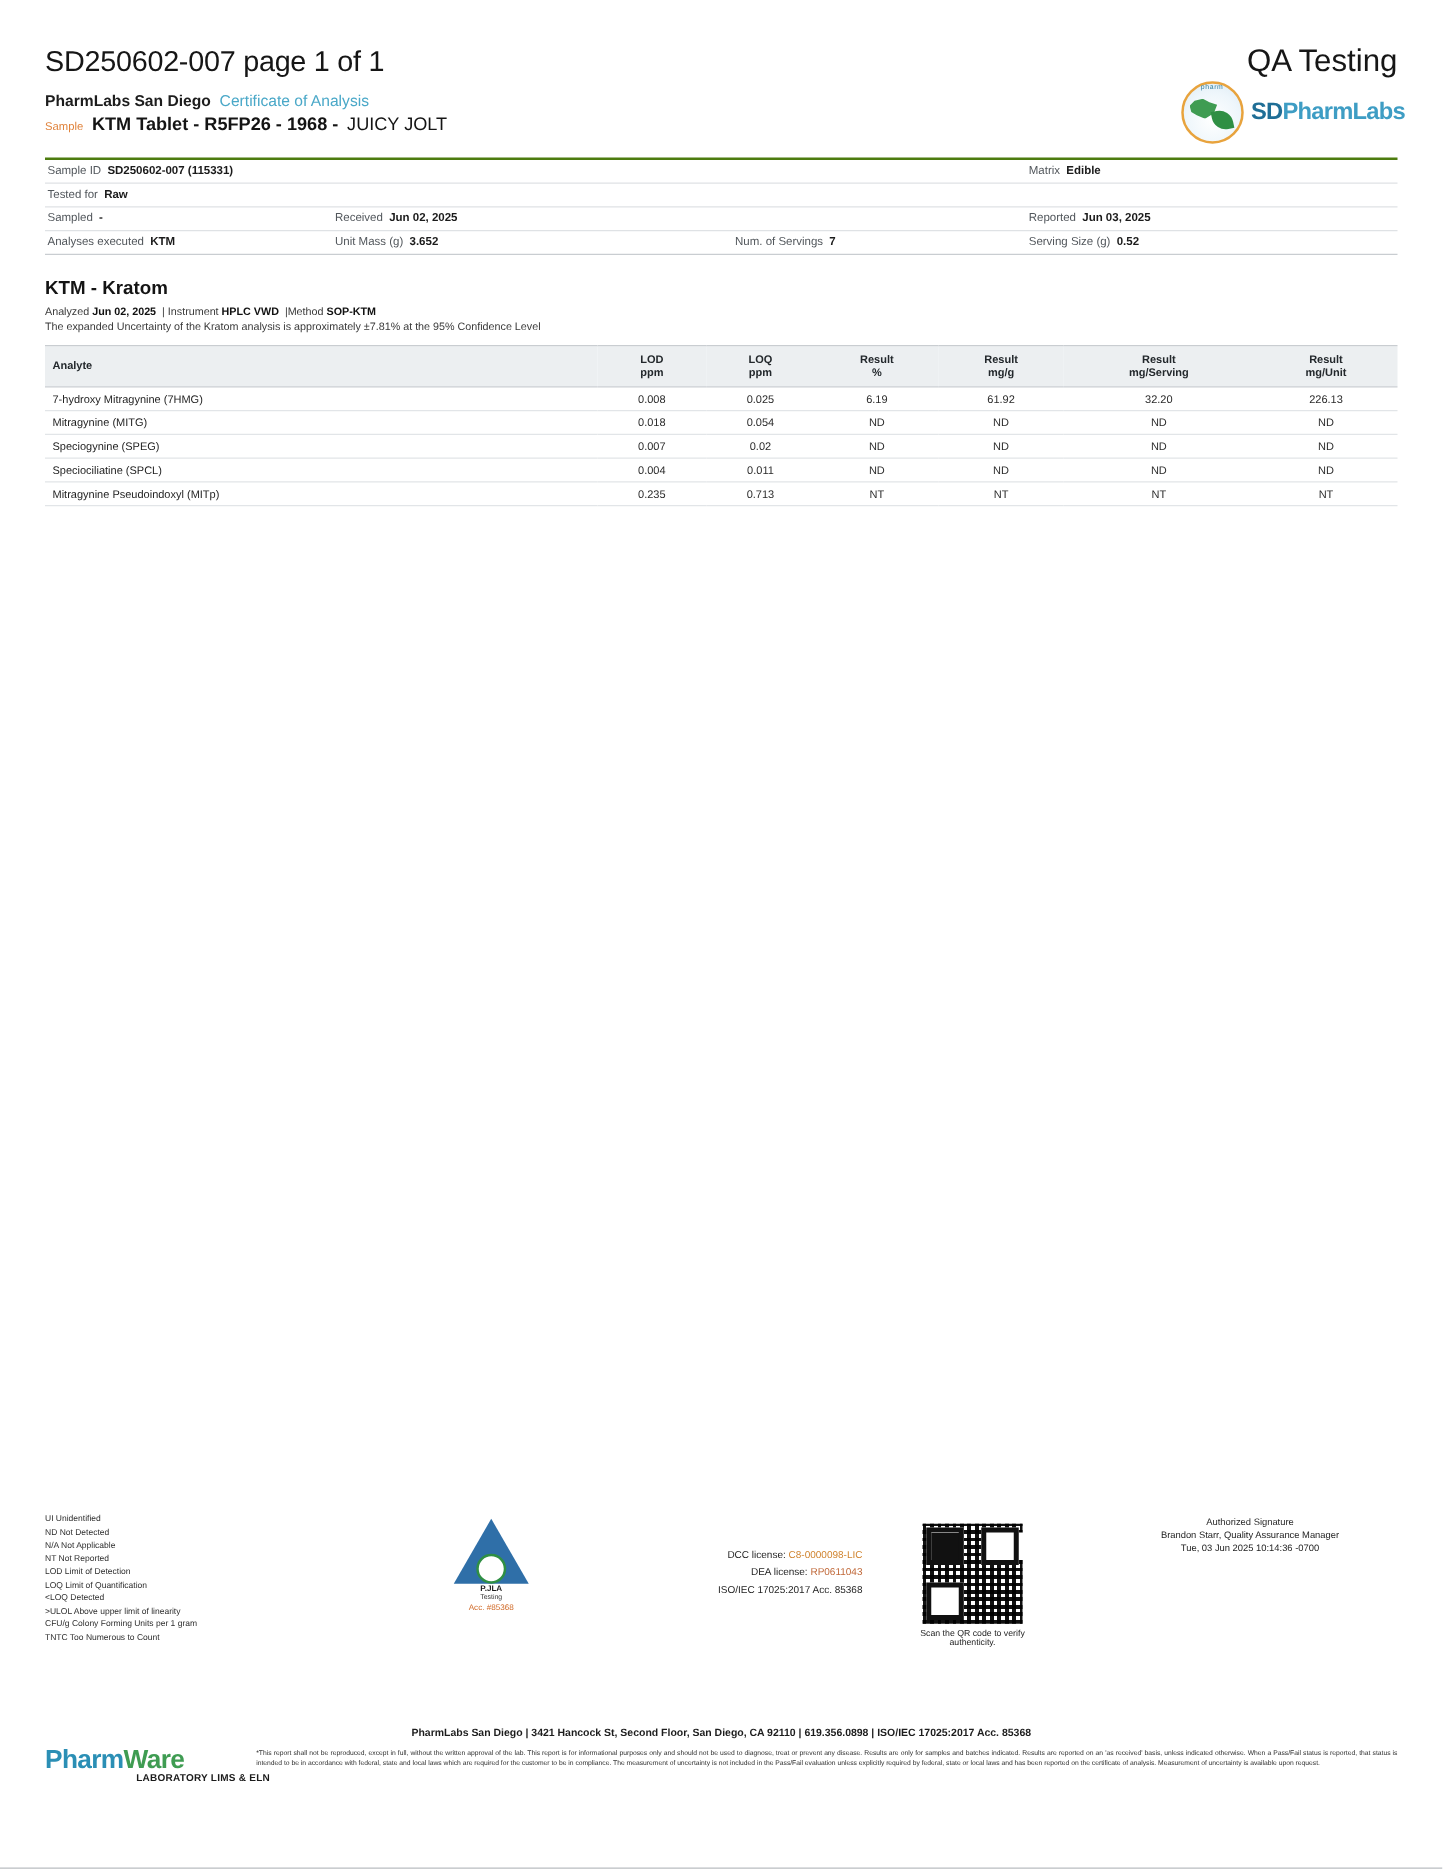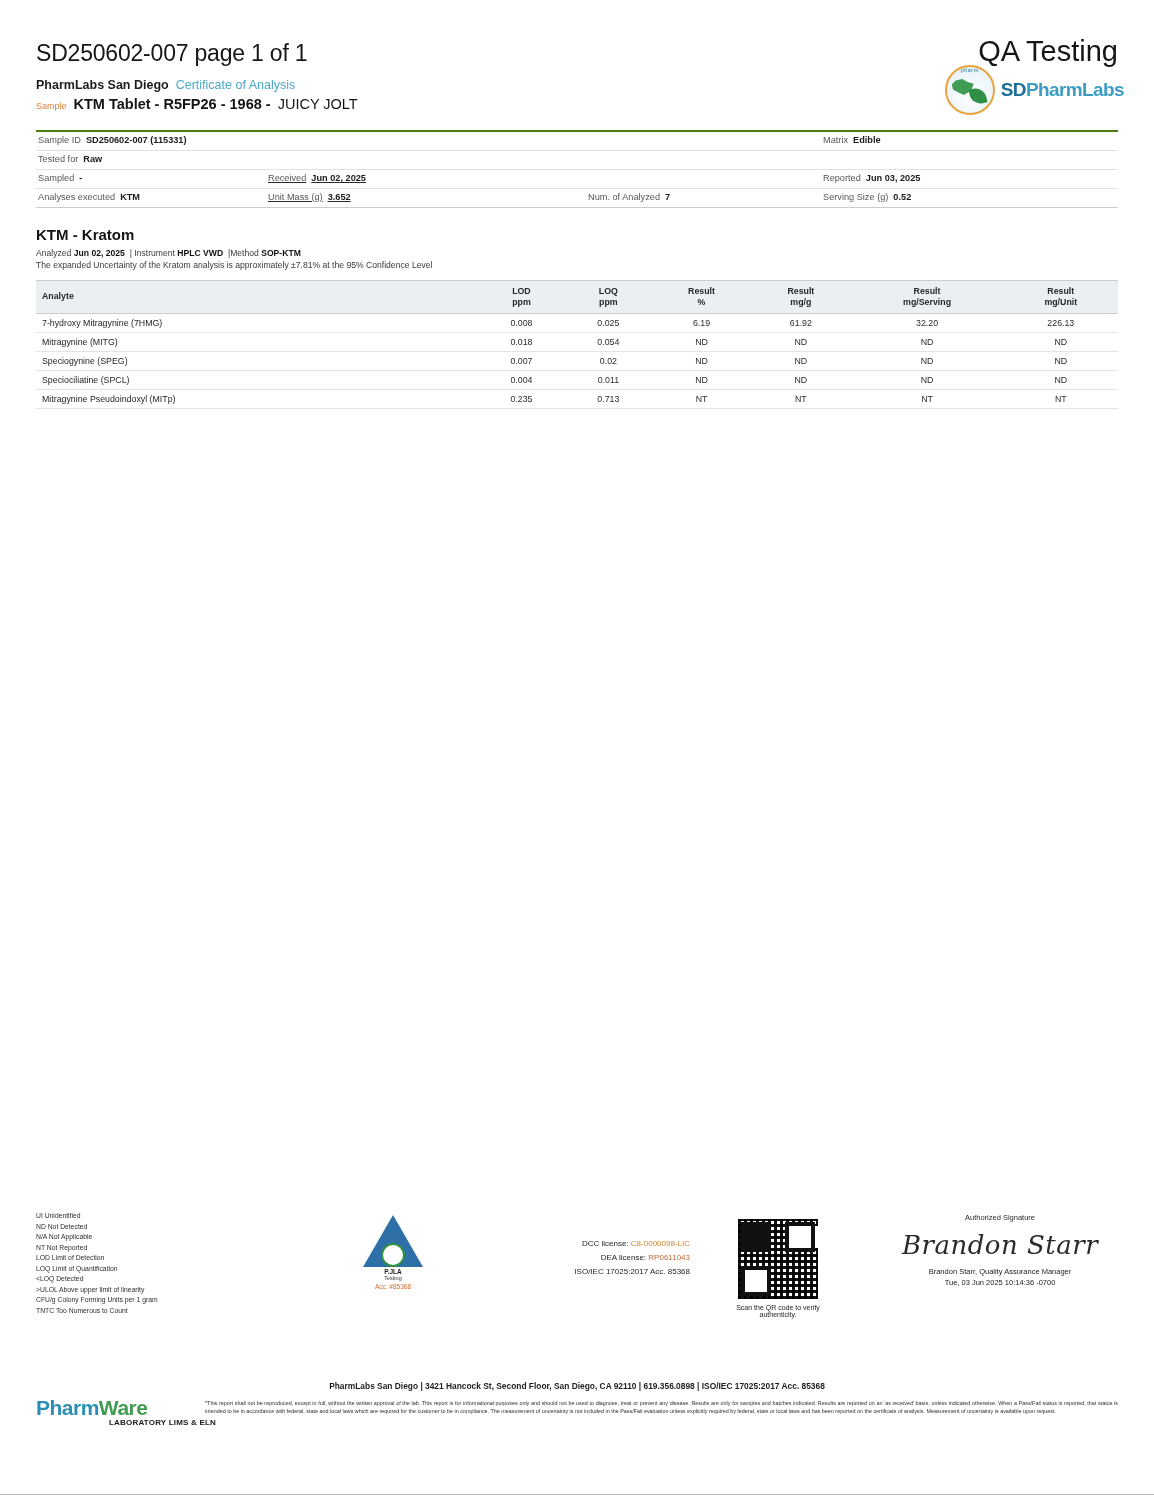--- a/index.html
+++ b/index.html
@@ -29,21 +29,21 @@
     justify-content: space-between;
     align-items: baseline;
     padding: 35px 12px 6px 12px;
   }
   .doc-id {
     font-size: 23px;
     letter-spacing: -0.2px;
     color: #161616;
   }
   .qa-testing {
-    font-size: 29px;
+    font-size: 25px;
     color: #161616;
   }
 
   
   .lab-line {
     padding: 4px 12px 0 12px;
     display: flex;
     align-items: baseline;
     gap: 7px;
   }
@@ -152,21 +152,21 @@
     border-bottom: 1px solid #dfe2e5;
     padding: 3px 2px 3px 2px;
     position: relative;
     min-height: 12px;
   }
   .info-row:last-child { border-bottom: 1px solid #c9cdd1; }
   .lbl { color: #52575c; margin-right: 5px; }
   .val { font-weight: bold; color: #1b1b1b; }
   .cell { display: flex; align-items: baseline; }
   .c1 { width: 230px; }
-  .c2 { width: 320px; text-decoration: underline; }
+  .c2 { width: 320px; }
   .c3 { width: 235px; }
   .c4 { width: 190px; }
   .c5 { flex: 1; }
 
   
   .section-title {
     margin: 18px 12px 0 12px;
     font-size: 15px;
     font-weight: bold;
     color: #141414;
@@ -476,21 +476,21 @@
     <div class="info-row">
       <div class="cell c1">
           <span class="lbl">Analyses executed</span>
           <span class="val">KTM</span>
         </div>
       <div class="cell c2">
           <span class="lbl">Unit Mass (g)</span>
           <span class="val">3.652</span>
         </div>
       <div class="cell c3">
-          <span class="lbl">Num. of Analyzed</span>
+          <span class="lbl">Num. of Servings</span>
           <span class="val">7</span>
         </div>
       <div class="cell c4">
           <span class="lbl">Serving Size (g)</span>
           <span class="val">0.52</span>
         </div>
       <div class="cell c5"></div>
     </div>
   </div>
 
@@ -618,21 +618,20 @@
 
     <div class="qr-wrap">
       <div class="qr">
         <div class="eye3"></div>
       </div>
       <div class="qr-cap">Scan the QR code to verify authenticity.</div>
     </div>
 
     <div class="sig-wrap">
       <div class="sig-title">Authorized Signature</div>
-      <div class="sig-img">Brandon Starr</div>
       <div class="sig-name">Brandon Starr, Quality Assurance Manager</div>
       <div class="sig-date">Tue, 03 Jun 2025 10:14:36 -0700</div>
     </div>
 
     <div class="addr-line">PharmLabs San Diego | 3421 Hancock St, Second Floor, San Diego, CA 92110 | 619.356.0898 | ISO/IEC 17025:2017 Acc. 85368</div>
 
     <div class="pharmware">
       <div class="pw-title"><span>Pharm</span><span class="pw-green">Ware</span></div>
       <div class="pw-sub">LABORATORY LIMS &amp; ELN</div>
     </div>

